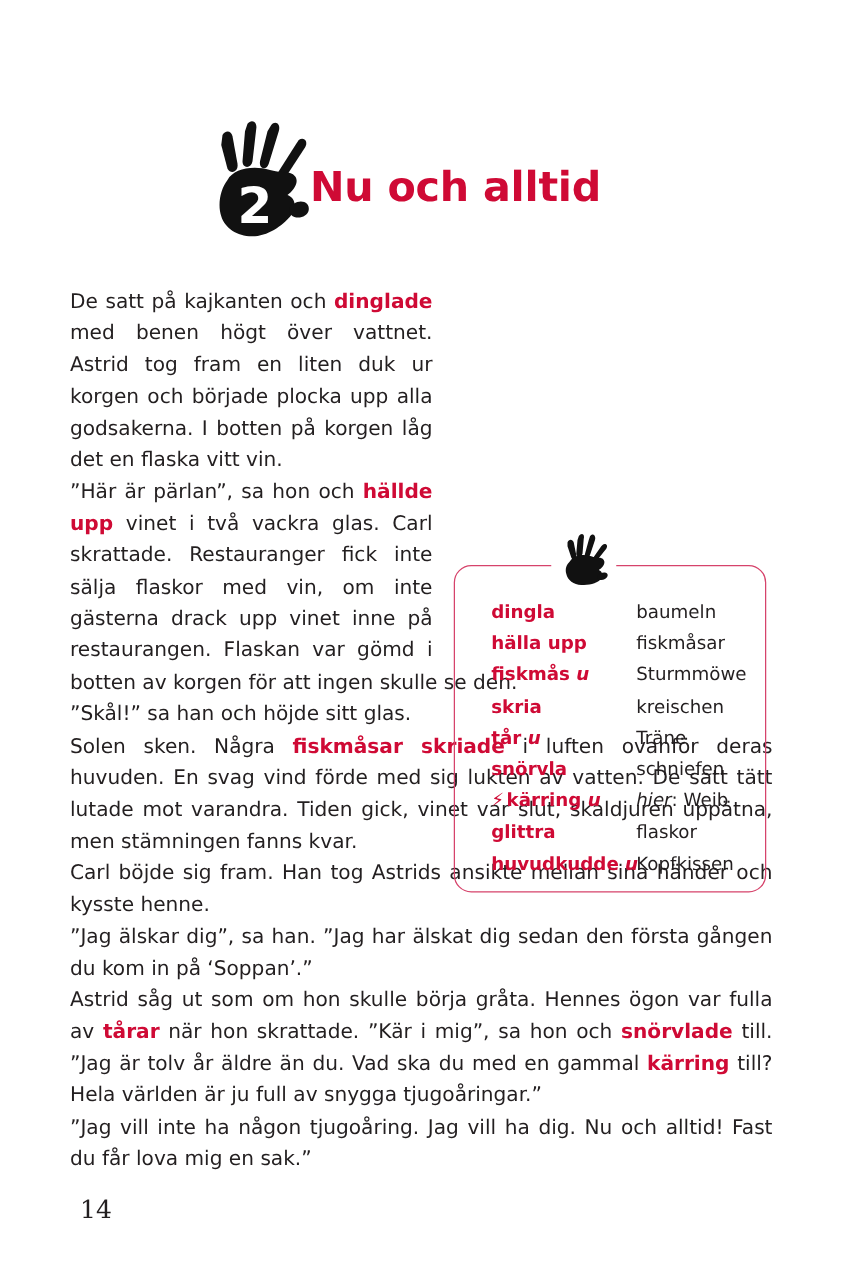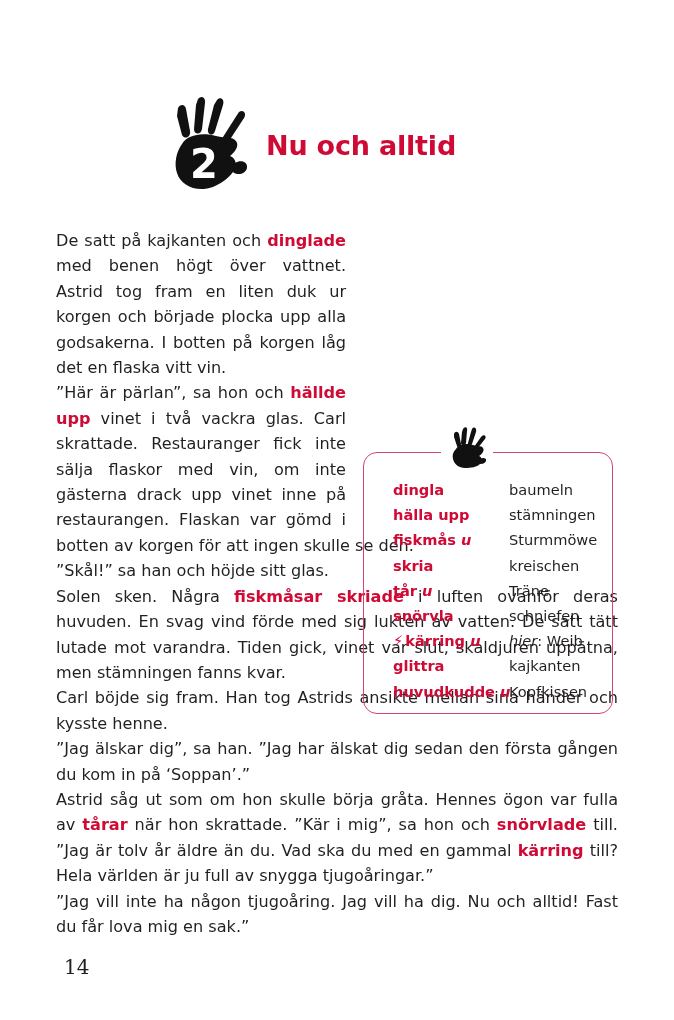--- a/index.html
+++ b/index.html
@@ -38,25 +38,24 @@
     width: 104px;
     height: 100px;
   }
   .handprint svg { display: block; }
   .chapter-title {
     position: absolute;
     left: 192px;
     top: 34px;
     font-family: "DejaVu Sans", sans-serif;
     font-weight: bold;
-    font-size: 27px;
+    font-size: 33px;
     letter-spacing: -0.2px;
     color: #cf0a35;
     white-space: nowrap;
-    margin-left: 18px;
   }
 
   
   .body-text {
     position: absolute;
     left: 56px;
     top: 228px;
     width: 562px;
     font-family: "DejaVu Sans", sans-serif;
     font-size: 16.1px;
@@ -225,21 +224,21 @@
         </g>
       </svg>
     </div>
     <ul class="vocab-list" id="vocab-list">
         <li class="vocab-row">
           <span class="vocab-sv">dingla</span>
           <span class="vocab-de">baumeln</span>
         </li>
         <li class="vocab-row">
           <span class="vocab-sv">hälla upp</span>
-          <span class="vocab-de">stämningen</span>
+          <span class="vocab-de">fiskmåsar</span>
         </li>
         <li class="vocab-row">
           <span class="vocab-sv">fiskmås<span class="gender"> u</span></span>
           <span class="vocab-de">Sturmmöwe</span>
         </li>
         <li class="vocab-row">
           <span class="vocab-sv">skria</span>
           <span class="vocab-de">kreischen</span>
         </li>
         <li class="vocab-row">
@@ -249,21 +248,21 @@
         <li class="vocab-row">
           <span class="vocab-sv">snörvla</span>
           <span class="vocab-de">schniefen</span>
         </li>
         <li class="vocab-row">
           <span class="vocab-sv"><span class="vocab-flag">⚡</span>kärring<span class="gender"> u</span></span>
           <span class="vocab-de"><span class="hier">hier</span>: Weib</span>
         </li>
         <li class="vocab-row">
           <span class="vocab-sv">glittra</span>
-          <span class="vocab-de">kajkanten</span>
+          <span class="vocab-de">flaskor</span>
         </li>
         <li class="vocab-row">
           <span class="vocab-sv">huvudkudde<span class="gender"> u</span></span>
           <span class="vocab-de">Kopfkissen</span>
         </li>
       </ul>
   </div>
 
   <div class="folio">14</div>
 

